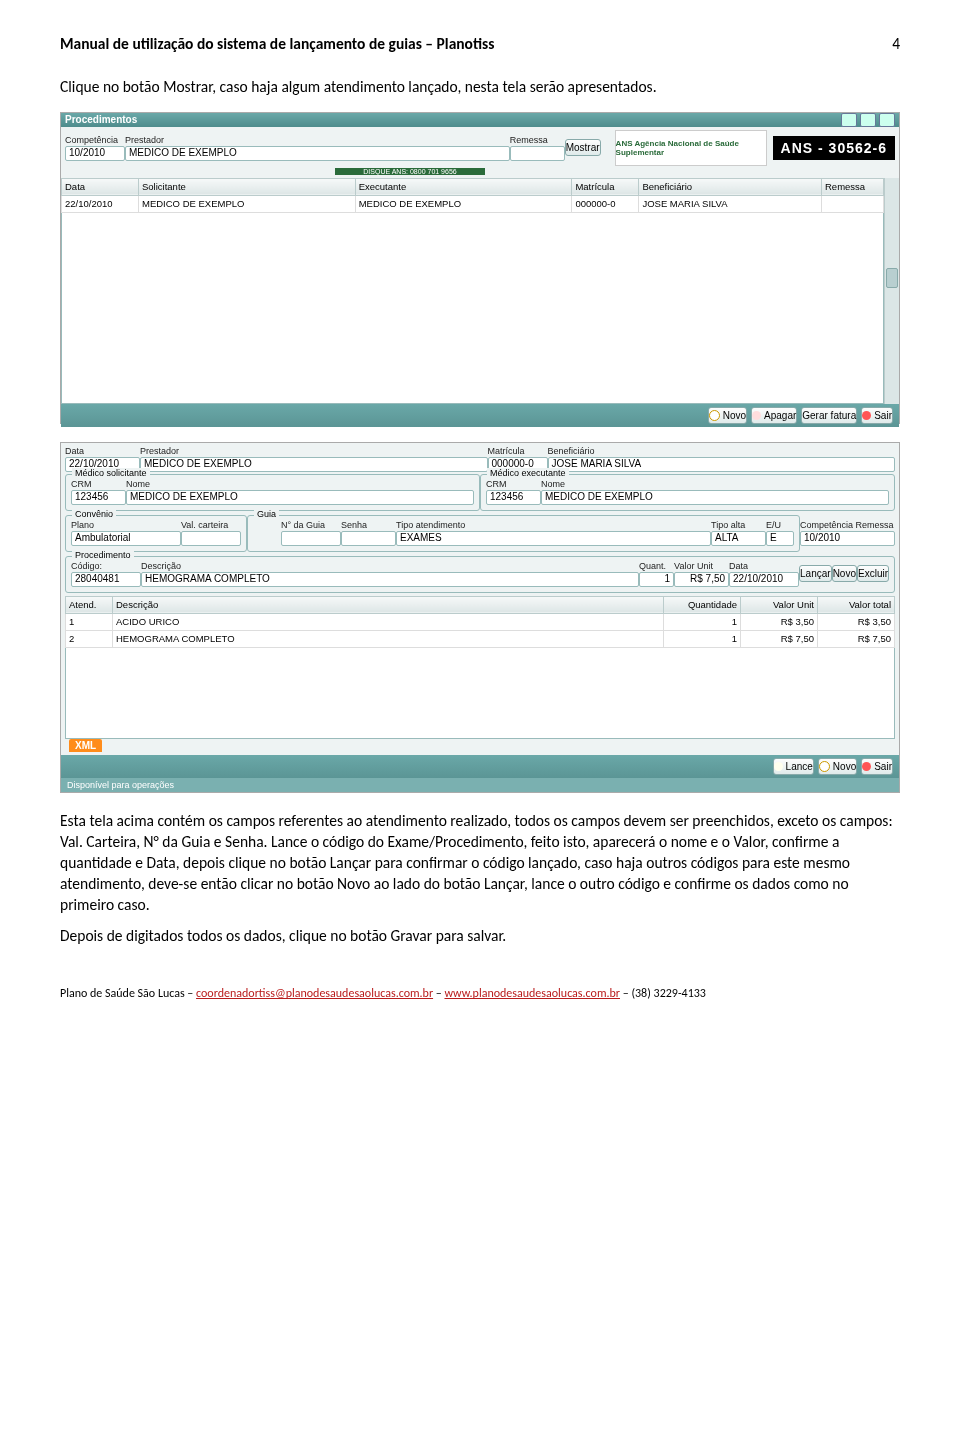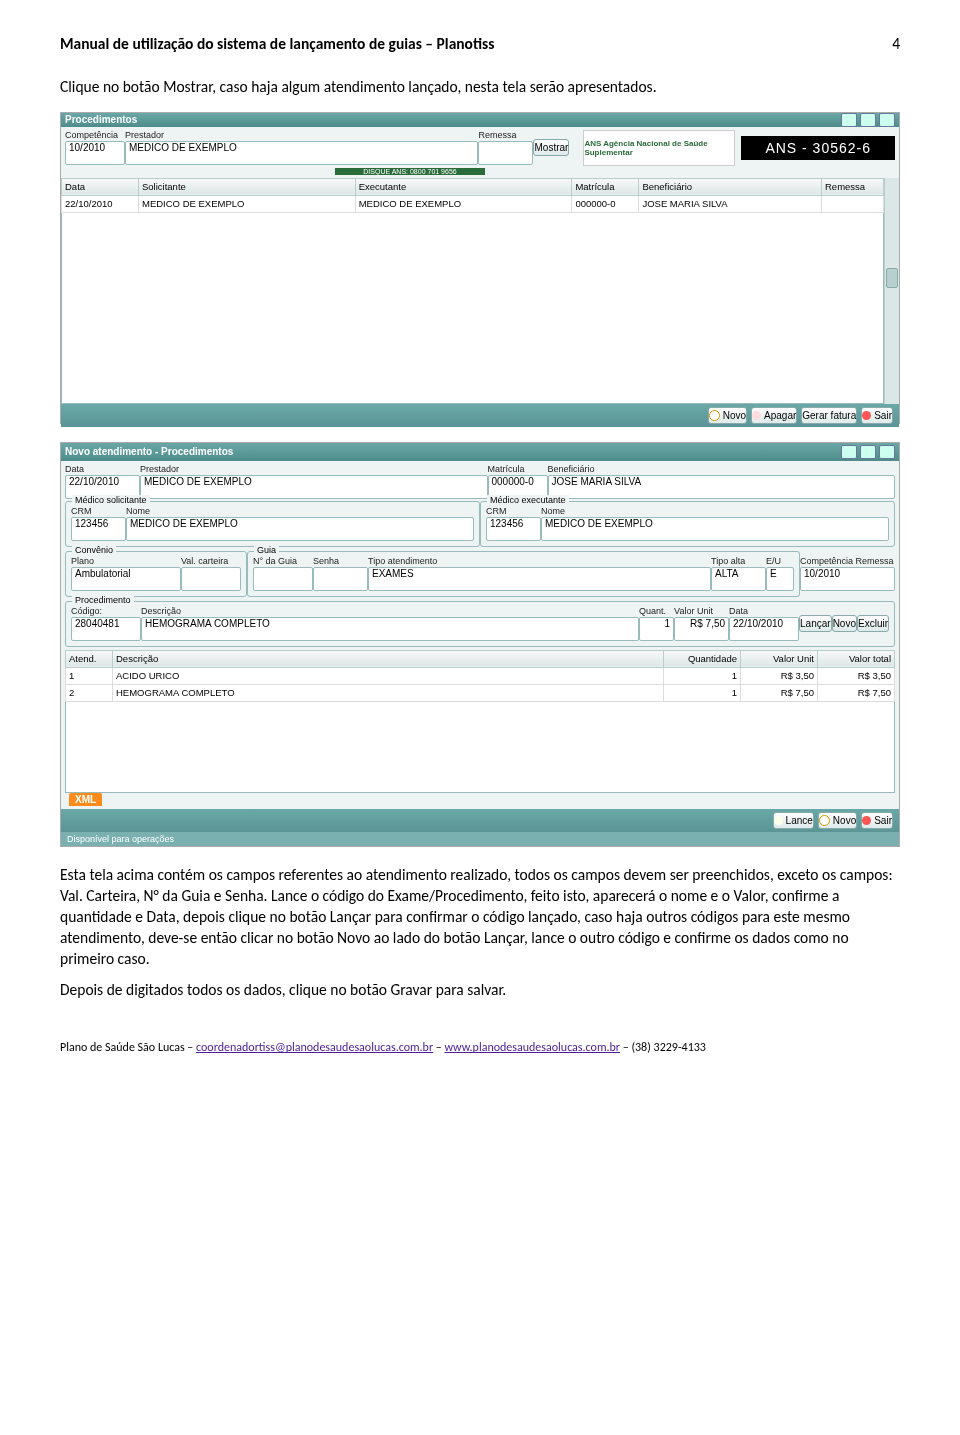--- a/index.html
+++ b/index.html
@@ -2,45 +2,45 @@
 <html><head>
 <meta charset="utf-8">
 <style>
   body{margin:0;background:#fff;font-family:Calibri,Arial,sans-serif;color:#000;}
   .page{width:960px;margin:0 auto;padding:34px 60px 20px;box-sizing:border-box;}
   .hdr{display:flex;align-items:baseline;font-weight:600;font-size:15.5px;margin-bottom:24px;}
   .hdr .t{flex:1;}
   .pg{font-weight:400;}
   .para{font-size:15.5px;line-height:1.35;margin:10px 0;}
   .footer{font-size:12px;margin-top:40px;}
-  .footer a{color:#4c1d95;text-decoration:underline;}
+  .footer a{color:#b91c1c;text-decoration:underline;}
 
   
   .shot{border:1px solid #aaa;background:#e8efef;margin:14px 0 18px;font-family:"Tahoma",Arial,sans-serif;font-size:10px;color:#000;}
   .titlebar{background:linear-gradient(#6aa8a8,#4e8c8c);color:#fff;height:18px;display:flex;align-items:center;padding:0 4px;font-weight:700;}
   .titlebar .ttl{flex:1;font-size:10px;}
   .winbtns{display:flex;gap:3px;}
   .winbtn{width:14px;height:12px;background:#cfe;border:1px solid #679;border-radius:2px;}
   .panel{background:#eef3f3;padding:3px 4px;}
   .row{display:flex;gap:0;align-items:center;}
   .fld{display:flex;flex-direction:column;}
   .lbl{font-size:9px;color:#222;margin-bottom:1px;}
-  .inp{background:#fff;border:1px solid #9bb;border-radius:2px;height:24px;font-size:10px;padding:0 3px;box-sizing:border-box;}
+  .inp{background:#fff;border:1px solid #9bb;border-radius:2px;height:15px;font-size:10px;padding:0 3px;box-sizing:border-box;}
   .btn{background:linear-gradient(#fdfdfd,#dfeaea);border:1px solid #8aa;border-radius:3px;height:17px;font-size:10px;padding:0 0;display:inline-flex;align-items:center;gap:3px;}
   .btn .ic{width:9px;height:9px;border-radius:50%;}
   .tbl{width:100%;border-collapse:collapse;background:#fff;font-size:9.5px;}
   .tbl th{background:linear-gradient(#f7f9f9,#dde6e6);border:1px solid #bcc;font-weight:400;text-align:left;padding:1px 3px;height:14px;}
   .tbl td{border:1px solid #ddd;padding:1px 3px;height:14px;}
   .whitearea{background:#fff;border:1px solid #9bb;}
   .toolbar-bottom{background:linear-gradient(#6aa8a8,#5b9595);padding:3px 6px;display:flex;justify-content:flex-end;gap:4px;}
   .fieldset{border:1px solid #9bb;border-radius:3px;padding:4px 5px 5px;margin:2px 0;position:relative;}
   .fieldset .leg{position:absolute;top:-7px;left:6px;background:#eef3f3;padding:0 3px;font-size:9px;}
   .ans-badge{display:flex;align-items:center;gap:6px;}
   .ans-logo{width:150px;height:34px;background:#fff;border:1px solid #ccc;display:flex;align-items:center;justify-content:center;font-size:8px;color:#2a6b3a;font-weight:700;}
-  .ans-num{background:#000;color:#fff;font-weight:400;padding:4px 24px;font-size:14px;letter-spacing:1px;}
+  .ans-num{background:#000;color:#fff;font-weight:700;padding:4px 8px;font-size:14px;letter-spacing:1px;}
   .status{background:#7ab0b0;color:#fff;font-size:9px;padding:2px 6px;}
   .xml-tag{background:#ff8c1a;color:#fff;font-size:10px;font-weight:700;padding:1px 6px;border-radius:2px 2px 0 0;display:inline-block;margin-left:4px;}
   .scrolltrack{width:14px;background:#dbe6e6;border-left:1px solid #bcc;position:relative;}
   .scroll-thumb{position:absolute;left:1px;right:1px;top:40%;height:18px;background:#b8cfd0;border:1px solid #8aa;border-radius:2px;}
 </style>
 </head>
 <body>
 
 <div class="page">
 
@@ -128,28 +128,20 @@
         </button>
       <button class="btn">
           <span class="ic" style="background:#f55;"></span>
           <span>Sair</span>
         </button>
     </div>
   </div>
 
 
   <div class="shot">
-    <div class="titlebar">
-      <span class="ttl">Novo atendimento - Procedimentos</span>
-      <div class="winbtns">
-        <div class="winbtn"></div>
-        <div class="winbtn"></div>
-        <div class="winbtn"></div>
-      </div>
-    </div>
 
     <div class="panel">
       <div class="row">
         <div class="fld" style="flex:0 0 75px;">
             <span class="lbl">Data</span>
             <div class="inp">22/10/2010</div>
           </div>
         <div class="fld" style="flex:1.5;">
             <span class="lbl">Prestador</span>
             <div class="inp">MEDICO DE EXEMPLO</div>
@@ -203,21 +195,21 @@
               </div>
             <div class="fld" style="flex:0 0 60px;">
                 <span class="lbl">Val. carteira</span>
                 <div class="inp"></div>
               </div>
           </div>
         </div>
         <div class="fieldset" style="flex:1;">
             <span class="leg">Guia</span>
           <div class="row">
-            <div class="fld" style="flex:0 0 60px;">
+            <div class="fld" style="flex:0 0 60px;margin-left:28px;">
                 <span class="lbl">N° da Guia</span>
                 <div class="inp"></div>
               </div>
             <div class="fld" style="flex:0 0 55px;">
                 <span class="lbl">Senha</span>
                 <div class="inp"></div>
               </div>
             <div class="fld" style="flex:1;">
                 <span class="lbl">Tipo atendimento</span>
                 <div class="inp">EXAMES</div>

